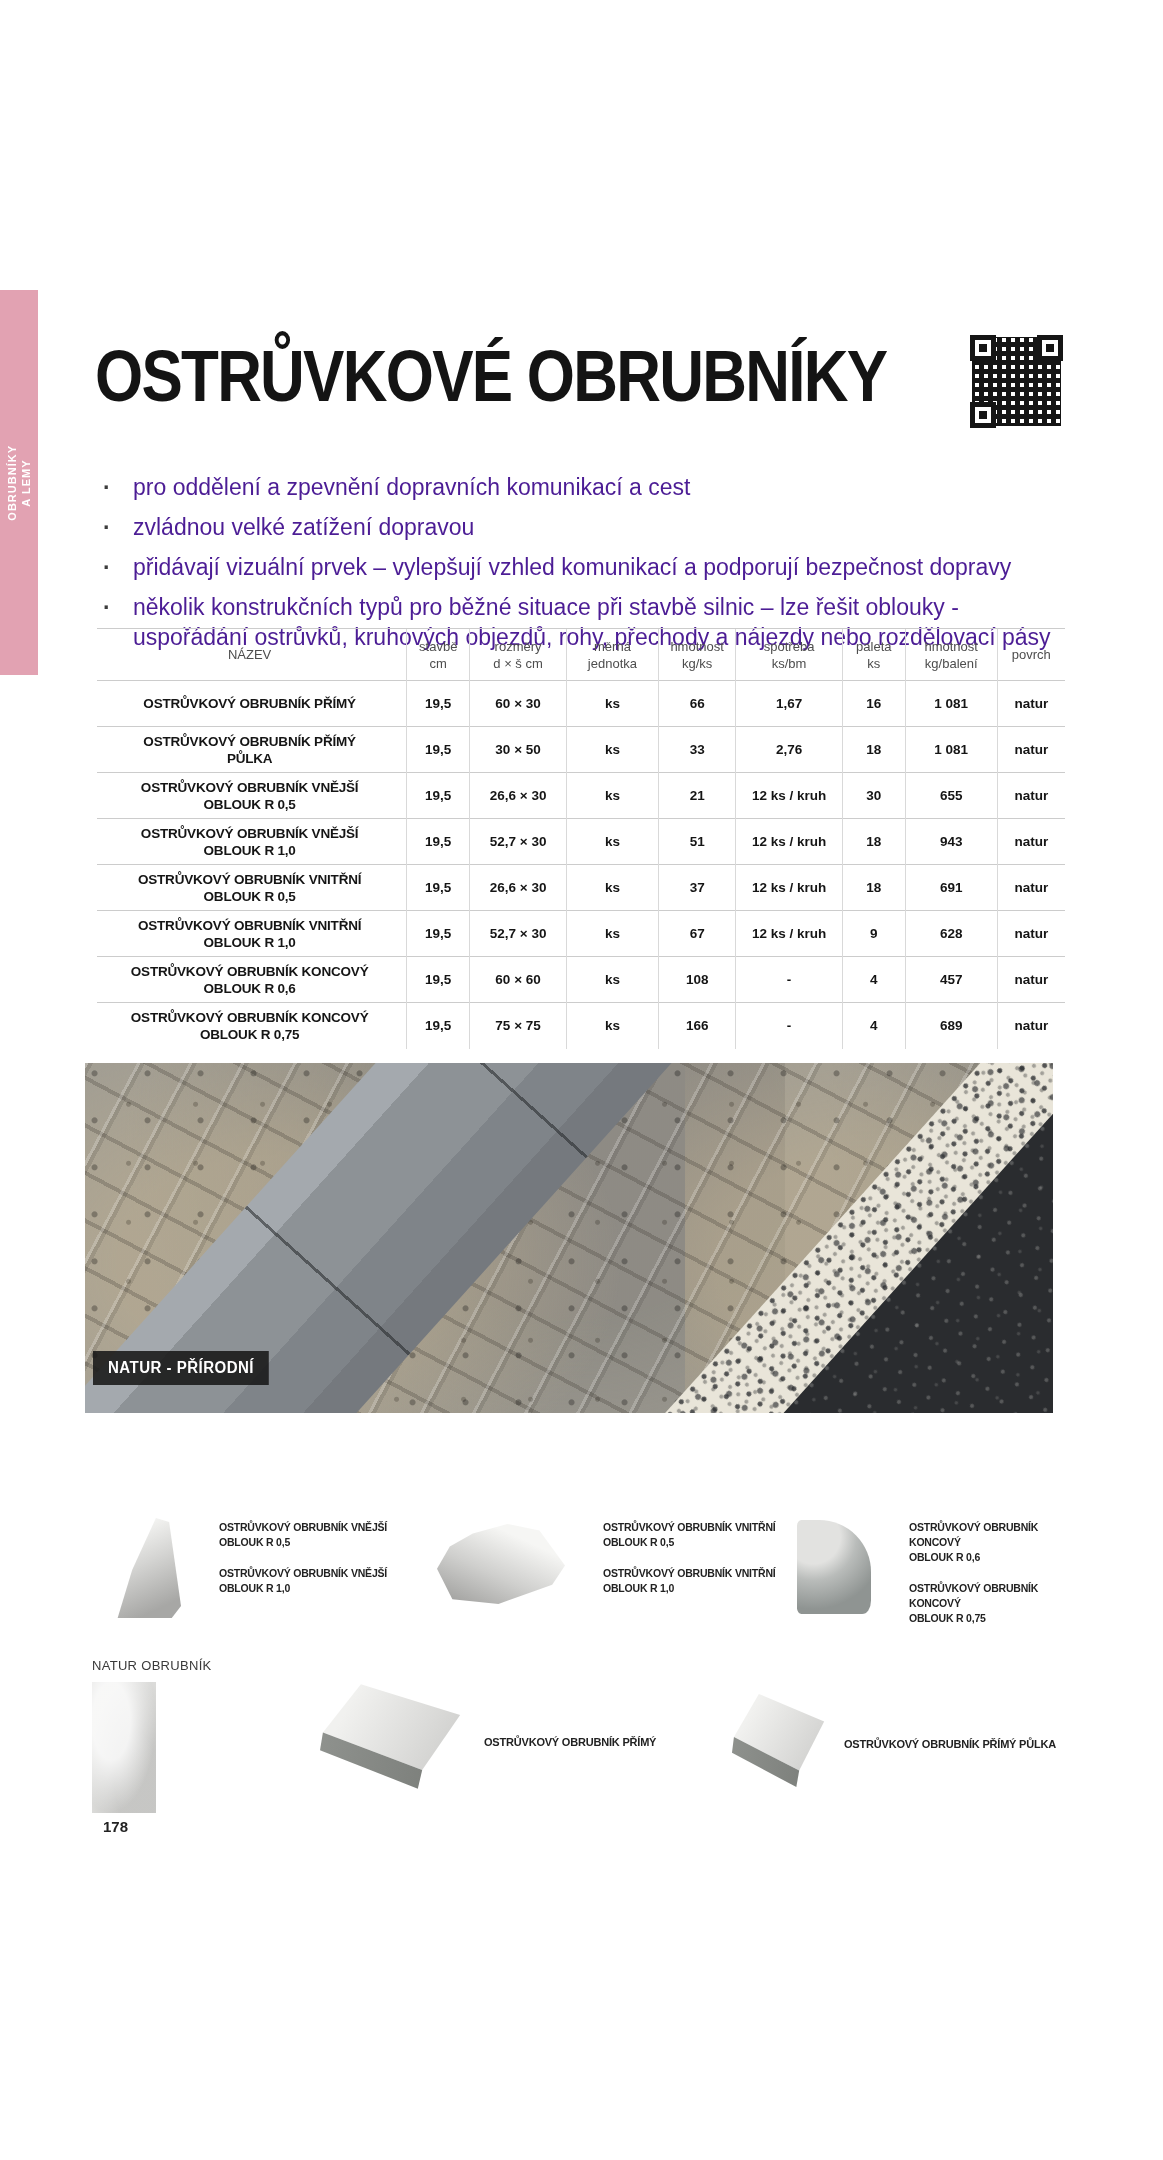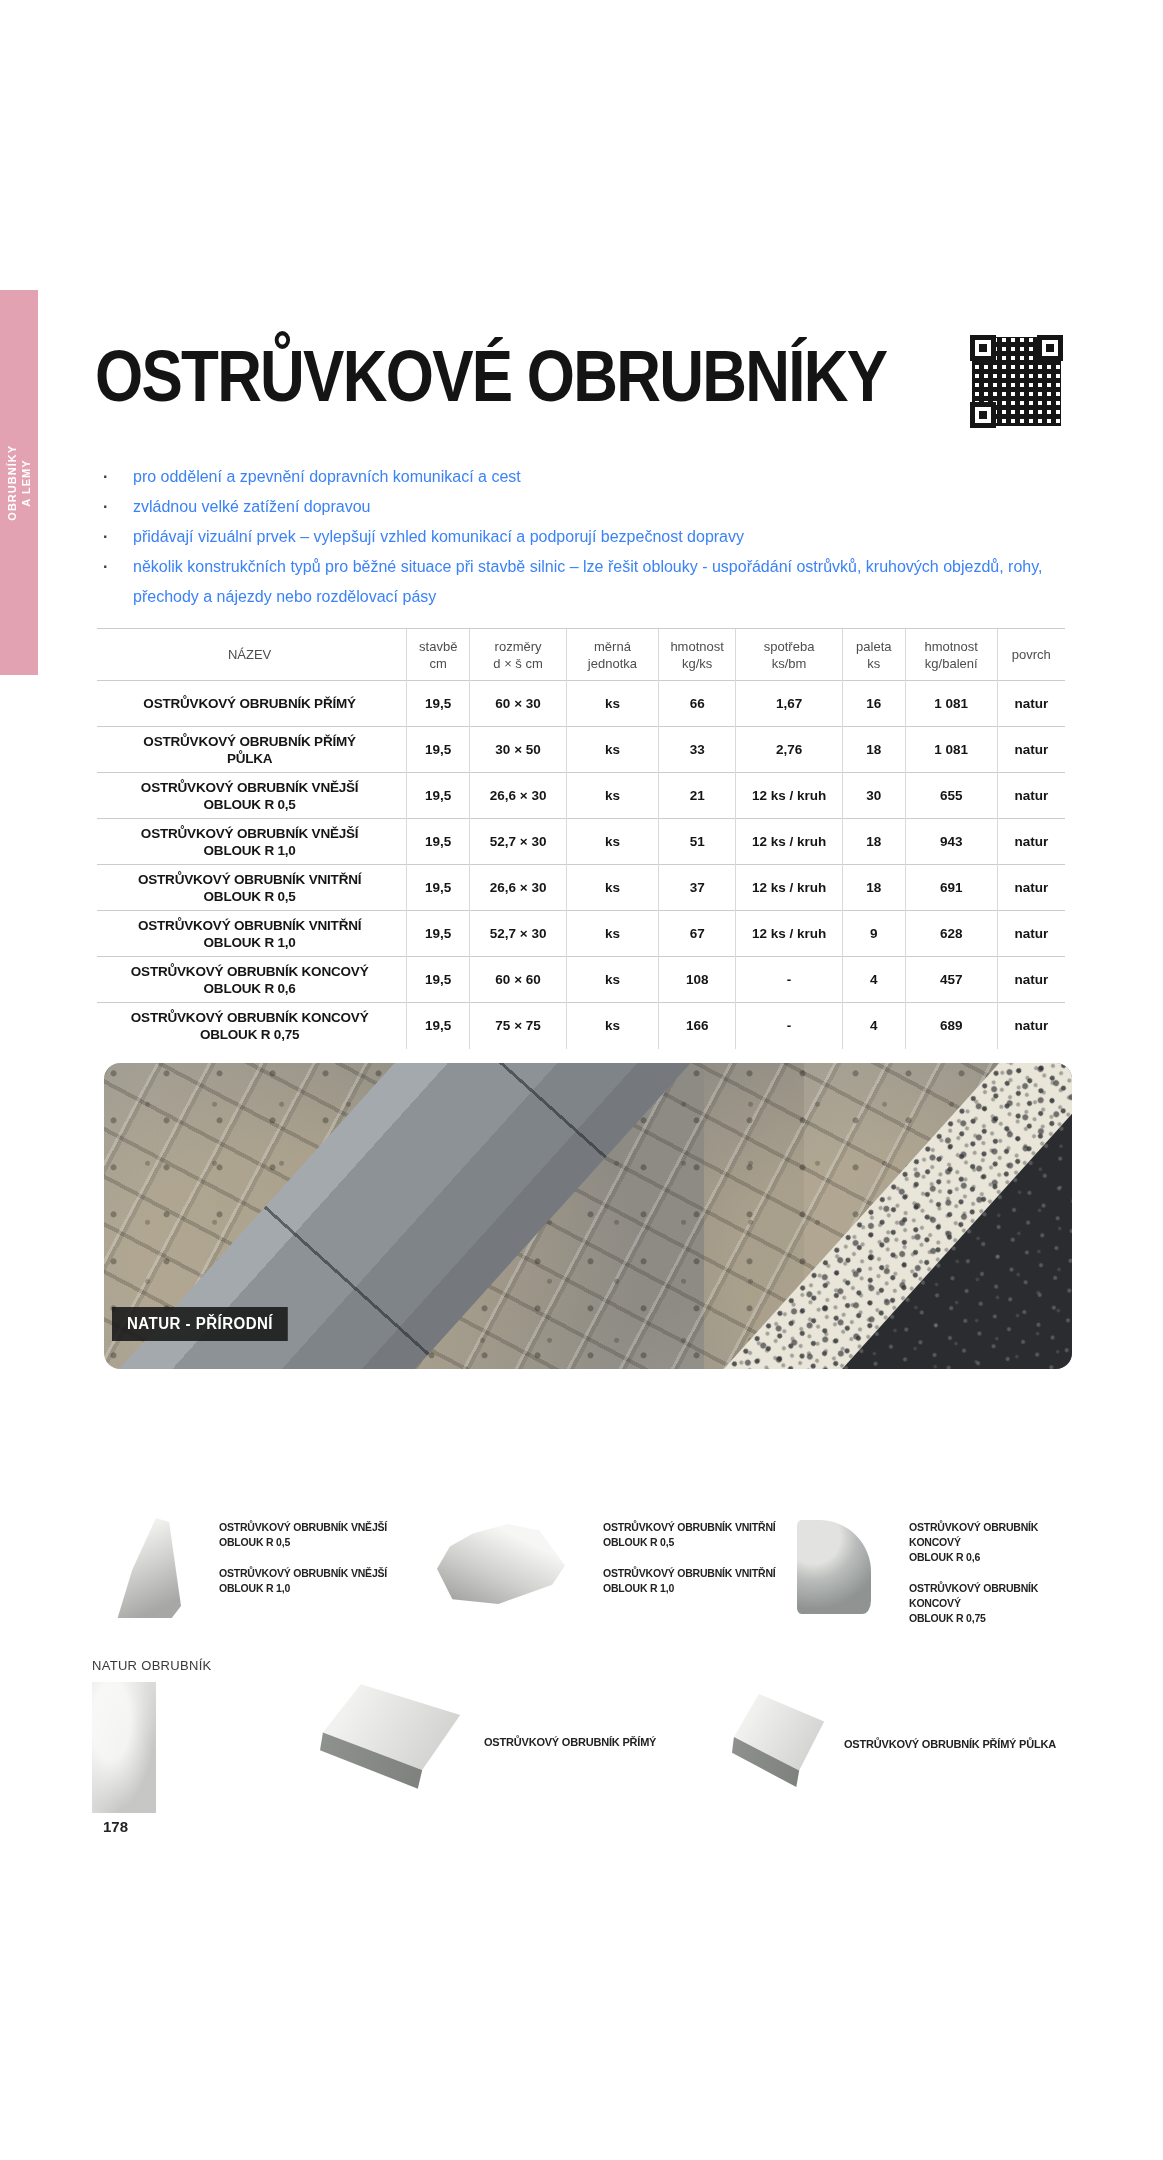--- a/index.html
+++ b/index.html
@@ -33,21 +33,21 @@
       repeating-linear-gradient(90deg, #151515 0 5px, #ffffff 5px 9px);
     outline:4px solid #fff; outline-offset:-2px;
   }
   .qr .f { position:absolute; width:26px; height:26px; background:#fff; border:5px solid #151515; }
   .qr .f::after { content:""; position:absolute; inset:4px; background:#151515; }
   .qr .f.tl { left:0; top:0; } .qr .f.tr { right:0; top:0; } .qr .f.bl { left:0; bottom:0; }
 
   
   .bullets { position:absolute; left:97px; top:462px; width:970px; list-style:none; }
   .bullets li {
-    position:relative; padding-left:36px; font-size:16px; line-height:30px; color:#3b82f6;
+    position:relative; padding-left:36px; font-size:23px; line-height:30px; color:#4c1d95;margin-top:10px;
   }
   .bullets li::before {
     content:"\00B7"; position:absolute; left:6px; top:0; font-weight:700; color:#3c3c3c;
   }
 
   
   table.spec {
     position:absolute; left:97px; top:628px; width:968px;
     border-collapse:collapse; table-layout:fixed;
   }
@@ -58,31 +58,30 @@
   table.spec th { font-weight:400; color:#4d4d4d; font-size:13px; line-height:17px; height:52px; }
   table.spec td { font-weight:700; color:#151515; font-size:13.5px; line-height:17px; height:46px; }
   table.spec th:first-child, table.spec td:first-child { text-align:center; padding-left:2px; }
   table.spec th + th, table.spec td + td { border-left:1px solid #d9d9d9; }
   table.spec td.name { letter-spacing:-.2px; }
   table.spec span:empty { display:none; }
   table.spec .l { display:block; }
 
   
   .photo {
-    position:absolute; left:104px; top:1063px; width:968px; height:306px; overflow:hidden;
+    position:absolute; left:85px; top:1063px; width:968px; height:350px; overflow:hidden;
     background-color:#9f9c93;
     background-image:
       radial-gradient(circle at 18% 22%, rgba(0,0,0,.28) 0 2.5px, transparent 3.5px),
       radial-gradient(circle at 65% 70%, rgba(20,15,5,.22) 0 2px, transparent 3px),
       repeating-linear-gradient(118deg, rgba(255,255,255,.20) 0 3px, rgba(0,0,0,.10) 3px 7px, transparent 7px 46px),
       repeating-linear-gradient(28deg, rgba(60,55,48,.25) 0 4px, transparent 4px 42px),
       radial-gradient(ellipse at 30% 40%, rgba(190,175,145,.55) 0 25%, transparent 60%),
       radial-gradient(ellipse at 70% 15%, rgba(130,128,122,.6) 0 30%, transparent 65%);
     background-size:53px 47px, 67px 59px, auto, auto, 600px 500px, 700px 500px;
-    border-radius:16px;
   }
   .photo .band { position:absolute; transform:rotate(-48deg); }
   .band.asphalt {
     left:318px; top:74px; width:1600px; height:800px;
     background-color:#2a2c2f;
     background-image:
       radial-gradient(circle at 30% 40%, rgba(220,220,215,.25) 0 1.5px, transparent 2.5px),
       radial-gradient(circle at 70% 70%, rgba(200,200,195,.18) 0 1.2px, transparent 2.2px);
     background-size:23px 19px, 31px 27px;
   }

